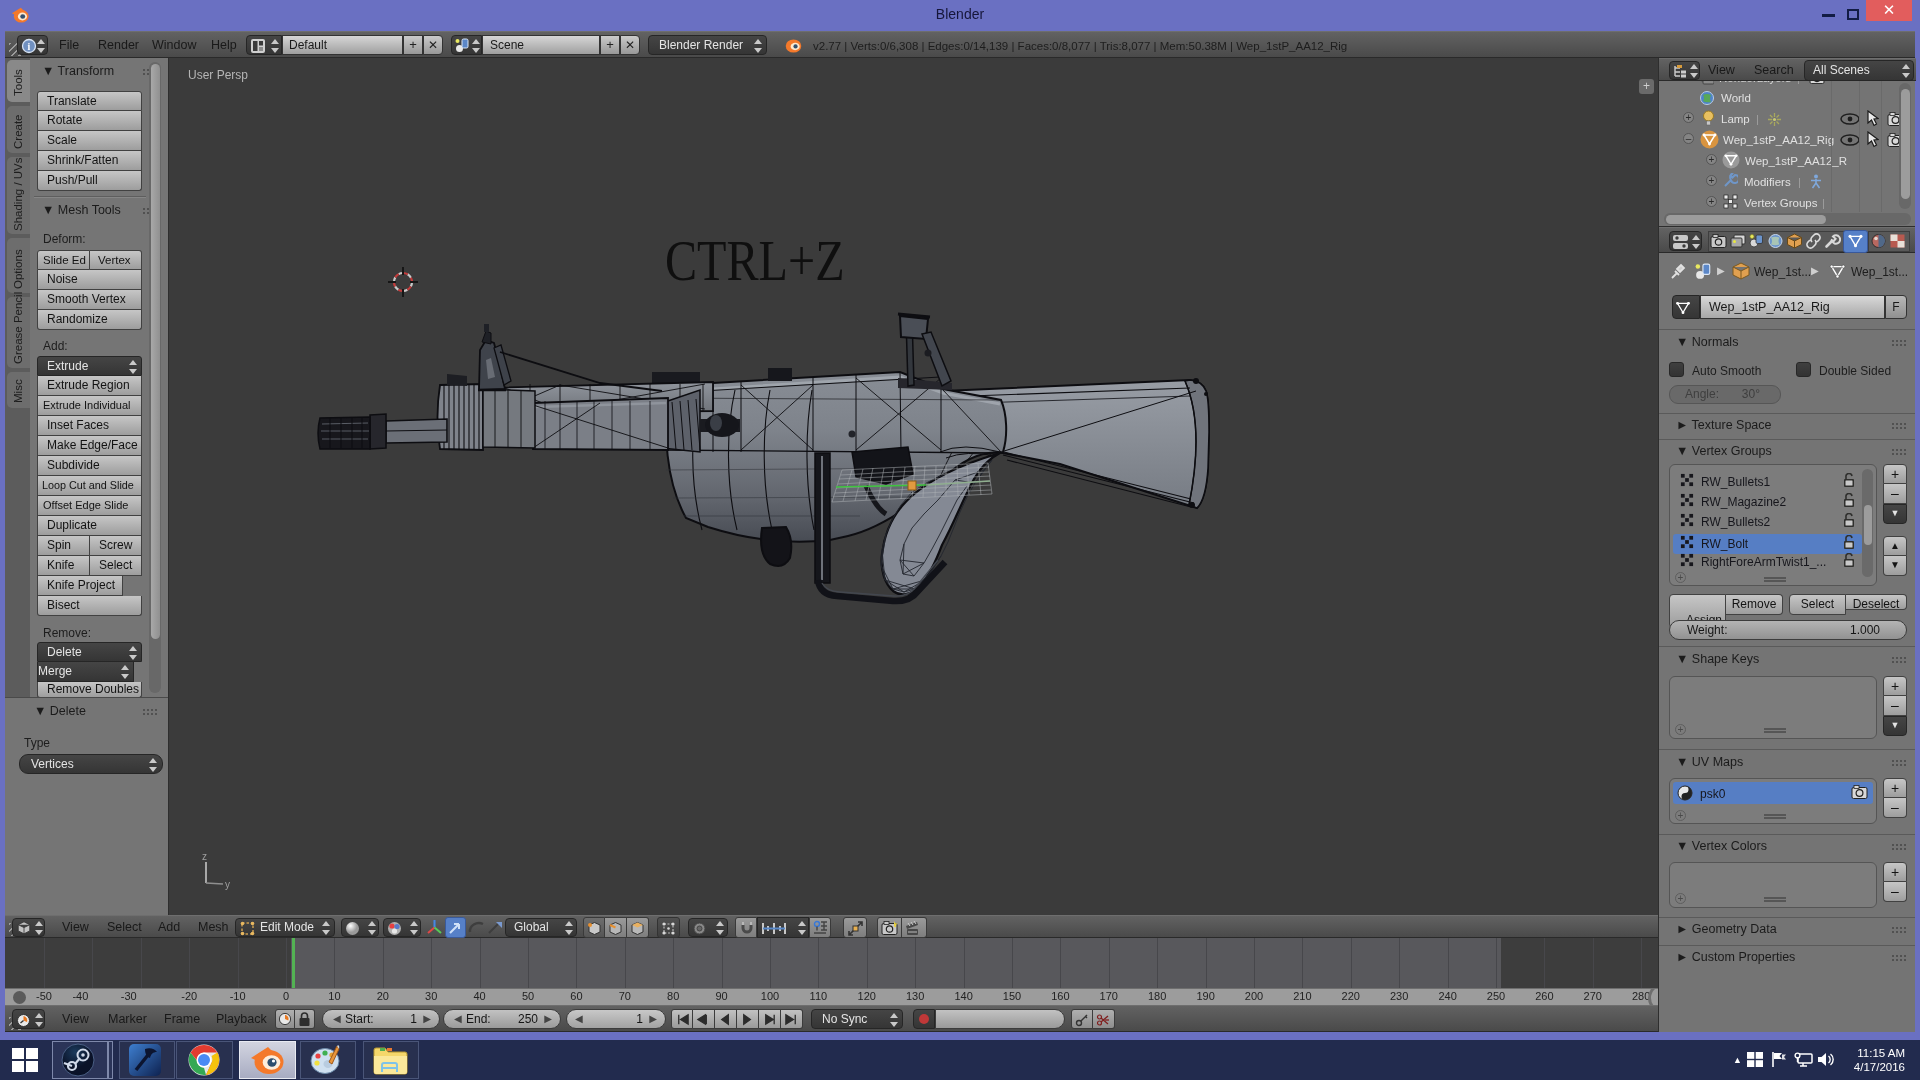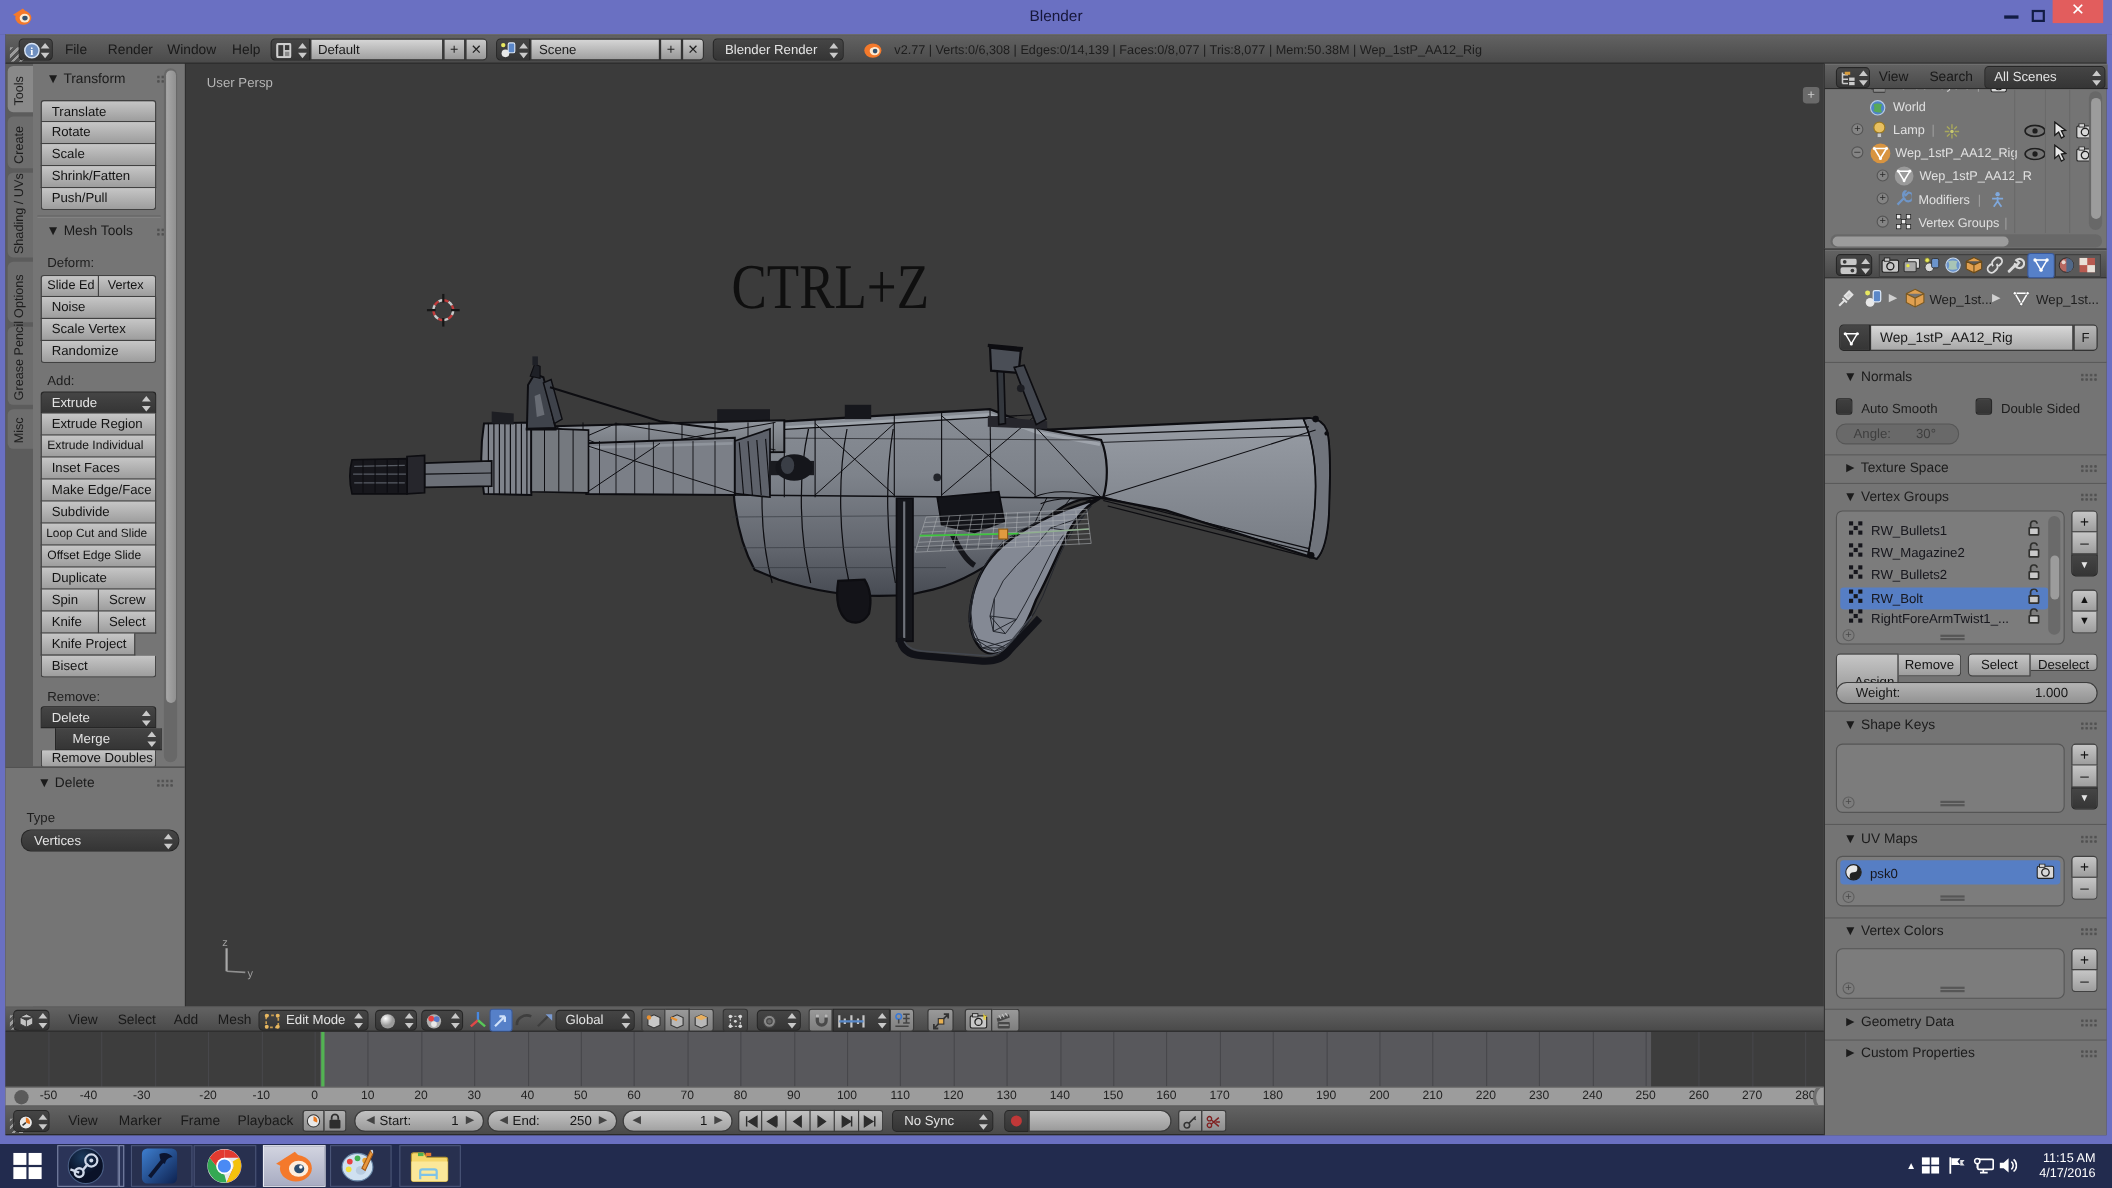--- a/index.html
+++ b/index.html
@@ -247,41 +247,41 @@
   <div class="abs btn" style="left:7px;top:93px;width:105px;height:20px;border-top:none">Shrink/Fatten</div>
   <div class="abs btn" style="left:7px;top:113px;width:105px;height:20px;border-top:none;border-radius:0 0 3px 3px">Push/Pull</div>
   <div class="abs" style="left:4px;top:138px;width:112px;height:1px;background:#5e5e5e"></div>
   <div class="abs" style="left:4px;top:139px;width:112px;height:1px;background:#868686"></div>
   <span class="abs phdr" style="left:12px;top:145px">▼ Mesh Tools</span>
   <div class="abs dots" style="left:112px;top:149px"></div>
   <span class="abs lbl" style="left:13px;top:174px">Deform:</span>
   <div class="abs btn" style="left:7px;top:192px;width:53px;height:20px;border-radius:3px 0 0 0;padding-left:5px;font-size:11.5px">Slide Ed</div>
   <div class="abs btn" style="left:60px;top:192px;width:52px;height:20px;border-left:none;border-radius:0 3px 0 0;padding-left:8px;font-size:11.5px">Vertex</div>
   <div class="abs btn" style="left:7px;top:212px;width:105px;height:20px;border-top:none">Noise</div>
-  <div class="abs btn" style="left:7px;top:232px;width:105px;height:20px;border-top:none">Scale Vertex</div>
+  <div class="abs btn" style="left:7px;top:232px;width:105px;height:20px;border-top:none">Smooth Vertex</div>
   <div class="abs btn" style="left:7px;top:252px;width:105px;height:20px;border-top:none;border-radius:0 0 3px 3px">Randomize</div>
   <span class="abs lbl" style="left:13px;top:281px">Add:</span>
   <div class="abs dkb" style="left:7px;top:298px;width:105px;height:20px;border-radius:3px 3px 0 0;line-height:18px;padding-left:9px">Extrude<span class="spin abs" style="right:4px;top:3px"></span></div>
   <div class="abs btn" style="left:7px;top:318px;width:105px;height:20px;border-top:none">Extrude Region</div>
   <div class="abs btn" style="left:7px;top:338px;width:105px;height:20px;border-top:none;font-size:11px;padding-left:5px">Extrude Individual</div>
   <div class="abs btn" style="left:7px;top:358px;width:105px;height:20px;border-top:none">Inset Faces</div>
   <div class="abs btn" style="left:7px;top:378px;width:105px;height:20px;border-top:none">Make Edge/Face</div>
   <div class="abs btn" style="left:7px;top:398px;width:105px;height:20px;border-top:none">Subdivide</div>
   <div class="abs btn" style="left:7px;top:418px;width:105px;height:20px;border-top:none;font-size:10.8px;padding-left:4px">Loop Cut and Slide</div>
   <div class="abs btn" style="left:7px;top:438px;width:105px;height:20px;border-top:none;font-size:11px;padding-left:5px">Offset Edge Slide</div>
   <div class="abs btn" style="left:7px;top:458px;width:105px;height:20px;border-top:none">Duplicate</div>
   <div class="abs btn" style="left:7px;top:478px;width:53px;height:20px;border-top:none">Spin</div>
   <div class="abs btn" style="left:60px;top:478px;width:52px;height:20px;border-top:none;border-left:none">Screw</div>
   <div class="abs btn" style="left:7px;top:498px;width:53px;height:20px;border-top:none">Knife</div>
   <div class="abs btn" style="left:60px;top:498px;width:52px;height:20px;border-top:none;border-left:none">Select</div>
   <div class="abs btn" style="left:7px;top:518px;width:86px;height:20px;border-top:none">Knife Project</div>
   <div class="abs btn" style="left:7px;top:538px;width:105px;height:20px;border-top:none;border-radius:0 0 3px 3px">Bisect</div>
   <span class="abs lbl" style="left:13px;top:568px">Remove:</span>
   <div class="abs dkb" style="left:7px;top:584px;width:105px;height:20px;border-radius:3px 3px 0 0;line-height:18px;padding-left:9px">Delete<span class="spin abs" style="right:4px;top:3px"></span></div>
-  <div class="abs dkb" style="left:20px;top:604px;width:97px;height:20px;border-top:none;line-height:18px;padding-left:15px">Merge<span class="spin abs" style="right:4px;top:3px"></span></div>
+  <div class="abs dkb" style="left:7px;top:604px;width:97px;height:20px;border-top:none;line-height:18px;padding-left:0">Merge<span class="spin abs" style="right:4px;top:3px"></span></div>
   <div class="abs btn" style="left:7px;top:624px;width:105px;height:16px;border-top:none;border-radius:0 0 3px 3px;line-height:14px">Remove Doubles</div>
 
   <div class="abs" style="left:119px;top:4px;width:12px;height:631px;background:#686868;border-radius:6px"></div>
   <div class="abs" style="left:120.5px;top:6px;width:9px;height:575px;background:linear-gradient(90deg,#a8a8a8,#909090);border-radius:5px"></div>
 </div>
 
 <div class="abs" style="left:7px;top:60px;width:23px;height:42px;background:#898989;border-radius:5px 0 0 5px"></div>
 <div class="abs" style="left:7px;top:106px;width:23px;height:47px;background:#6d6d6d;border-radius:5px 0 0 5px"></div>
 <div class="abs" style="left:7px;top:157px;width:23px;height:77px;background:#6d6d6d;border-radius:5px 0 0 5px"></div>
 <div class="abs" style="left:7px;top:238px;width:23px;height:55px;background:#6d6d6d;border-radius:5px 0 0 5px"></div>

